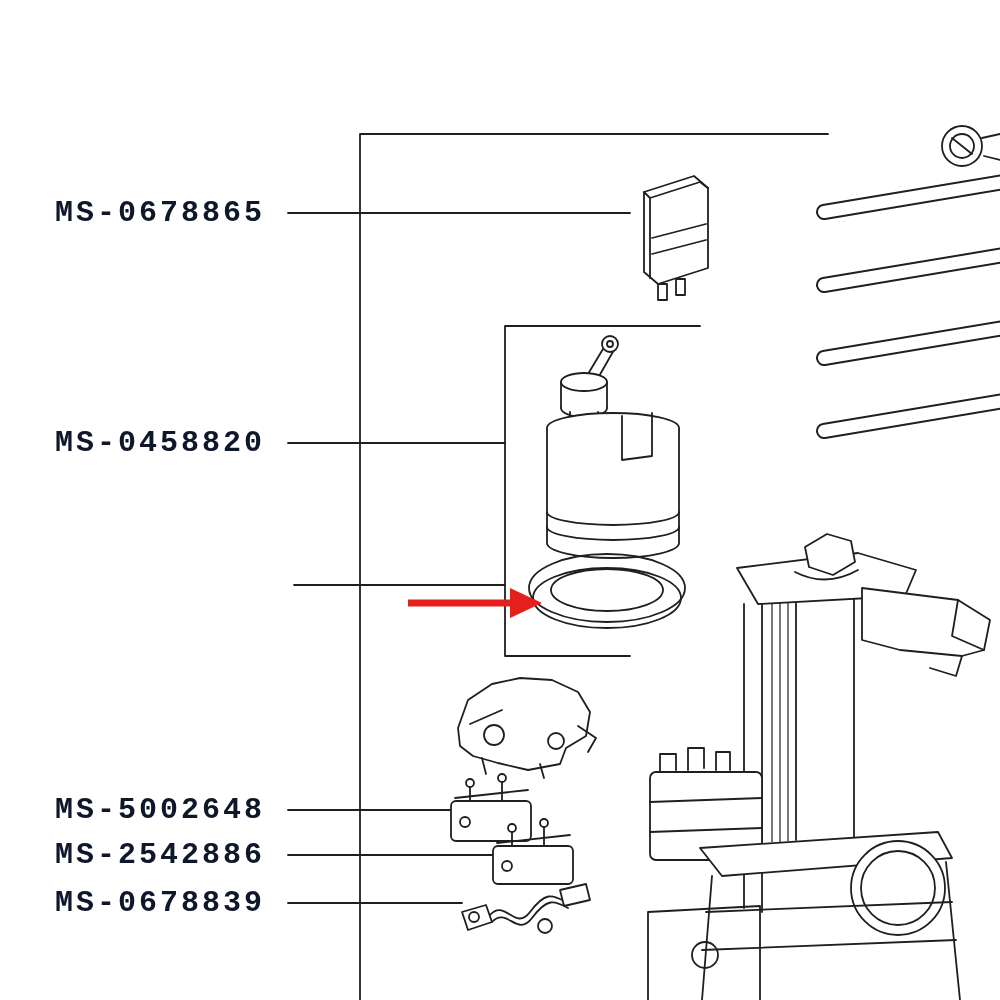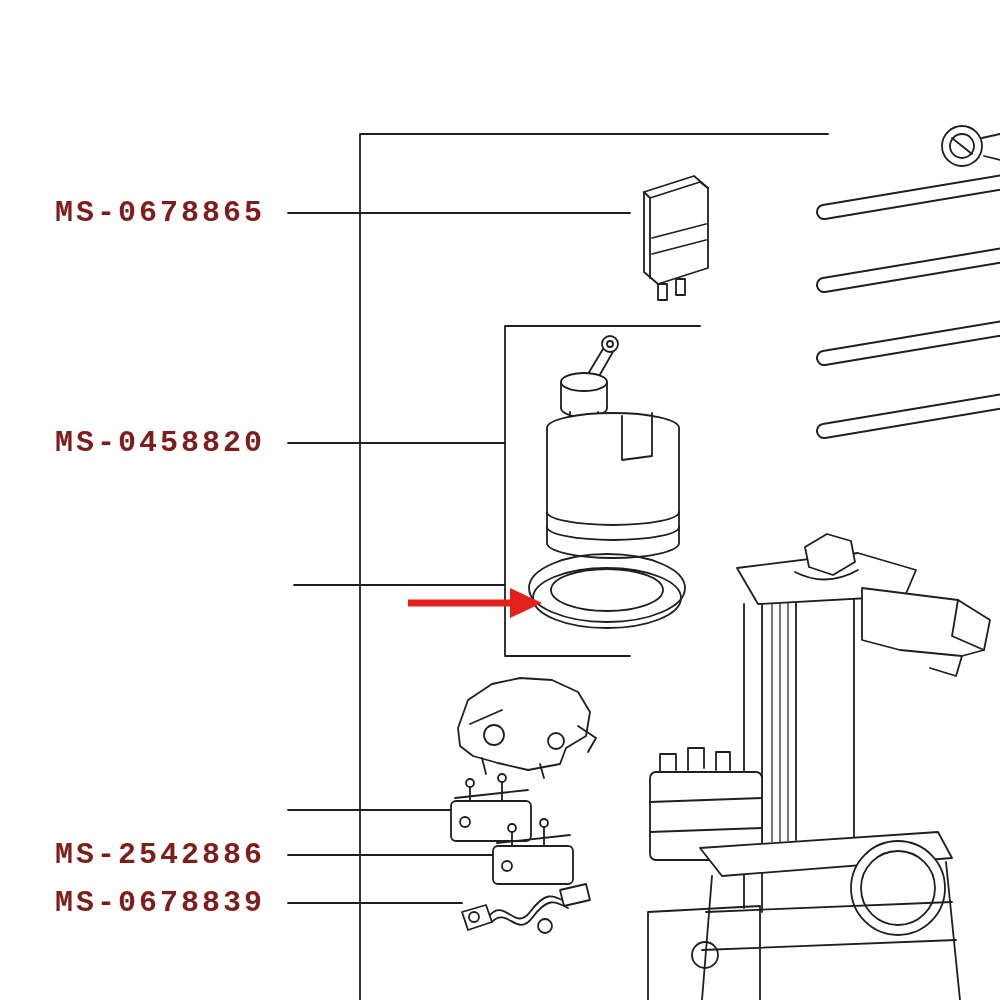--- a/index.html
+++ b/index.html
@@ -6,21 +6,21 @@
   html,body { background:#ffffff; }
   .stage {
     position:relative; width:1000px; height:1000px; background:#ffffff;
     overflow:hidden;
     font-family:"Liberation Mono","DejaVu Sans Mono",monospace;
   }
   svg.art { position:absolute; left:0; top:0; z-index:1; }
   .part-label {
     position:absolute; left:55px; z-index:2;
     font-size:30px; font-weight:700; letter-spacing:3px;
-    line-height:36px; color:#7f1d1d; white-space:nowrap;
+    line-height:36px; color:#0f172a; white-space:nowrap;
   }
   .part-label.highlight {
     left:0; top:556px; padding:10px 28px 10px 55px;
     border-radius:14px;
   }
   
   .ln   { stroke:#1f1f1f; stroke-width:1.8; fill:none; stroke-linecap:round; stroke-linejoin:round; }
   .lnw  { stroke:#1f1f1f; stroke-width:1.8; fill:#ffffff; stroke-linejoin:round; }
   .thin { stroke:#1f1f1f; stroke-width:1.2; fill:none; }
   .rod-o { stroke:#1f1f1f; stroke-width:16; stroke-linecap:round; }
@@ -159,17 +159,18 @@
       <line x1="408" y1="603" x2="514" y2="603" stroke-width="7" style="stroke: rgb(227, 32, 27);"></line>
       <polygon points="542,603 510,588 510,618" style="fill: rgb(227, 32, 27);"></polygon>
     </g>
   </svg>
 
   <div class="part-label" style="top:195px">MS-0678865</div>
 
   <div class="part-label" style="top:425px">MS-0458820</div>
 
 
+  <div class="part-label" style="top:792px">MS-5002648</div>
 
   <div class="part-label" style="top:837px">MS-2542886</div>
 
   <div class="part-label" style="top:885px">MS-0678839</div>
 </div>
 
 </body></html>

